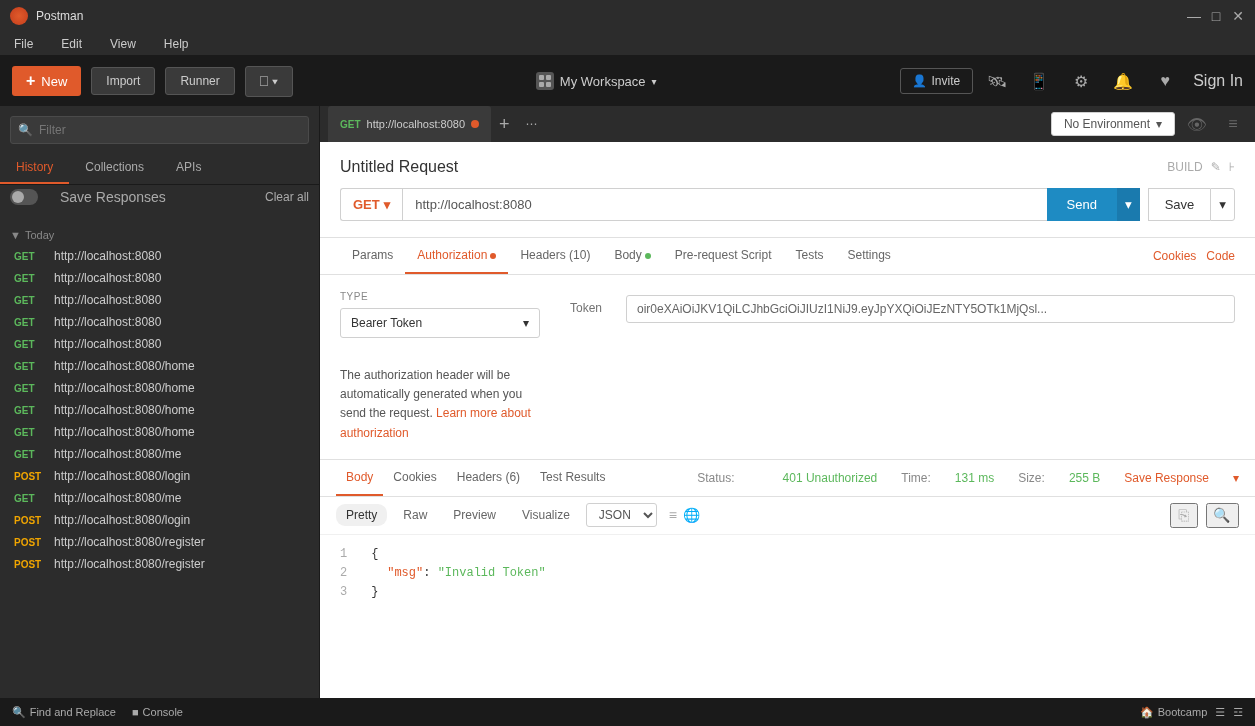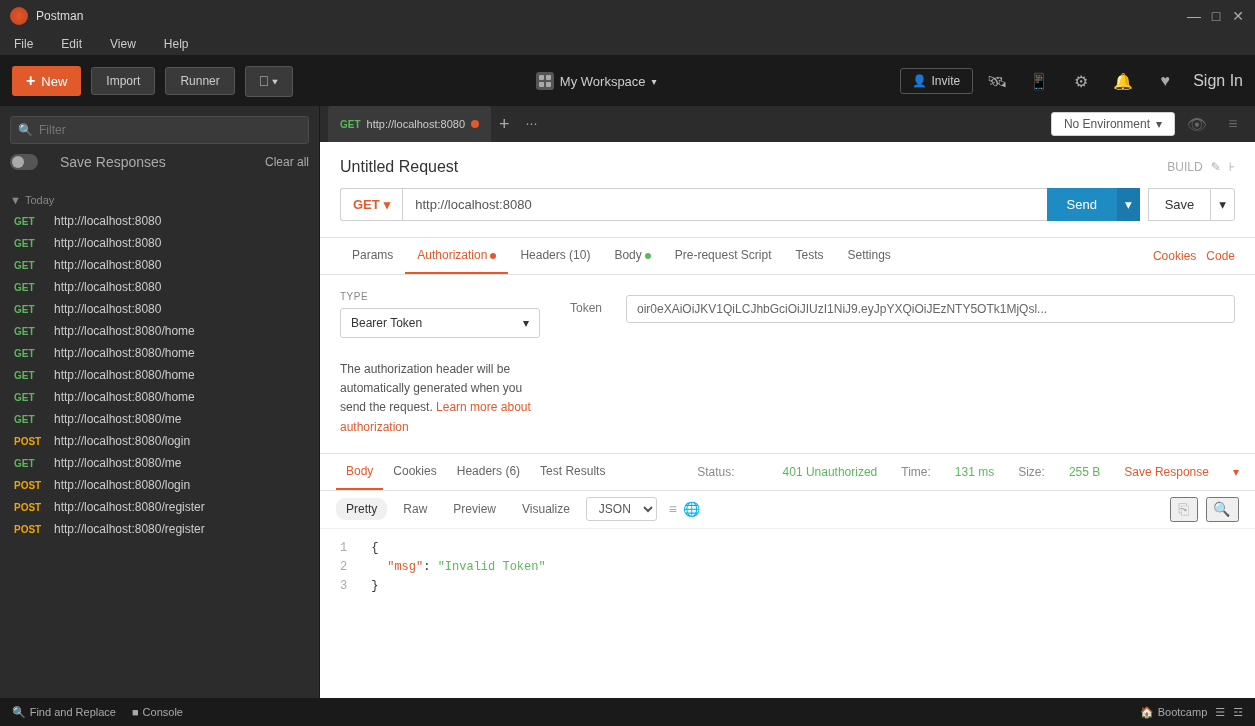--- a/index.html
+++ b/index.html
@@ -91,21 +91,21 @@
     .req-tab-dot-green { display: inline-block; width: 6px; height: 6px; background: #5cb85c; border-radius: 50%; margin-left: 3px; vertical-align: middle; }
     .req-tabs-right { margin-left: auto; display: flex; gap: 10px; }
     .cookies-link { color: #e05a2b; font-size: 12px; cursor: pointer; }
     .code-link { color: #e05a2b; font-size: 12px; cursor: pointer; }
     
     
     .auth-panel { background: white; padding: 16px 20px; border-bottom: 1px solid #e0e0e0; display: flex; gap: 30px; }
     .auth-left { width: 200px; }
     .type-label { font-size: 10px; color: #888; text-transform: uppercase; margin-bottom: 6px; letter-spacing: 0.5px; }
     .bearer-select { width: 100%; background: white; border: 1px solid #d0d0d0; padding: 7px 10px; border-radius: 3px; font-size: 12px; color: #333; cursor: pointer; display: flex; align-items: center; justify-content: space-between; }
-    .auth-desc { font-size: 12px; color: #555; line-height: 1.6; margin-top: 22px; }
+    .auth-desc { font-size: 12px; color: #555; line-height: 1.6; margin-top: 28px; }
     .auth-link { color: #e05a2b; cursor: pointer; }
     .auth-right { flex: 1; display: flex; align-items: flex-start; gap: 16px; padding-top: 4px; }
     .token-label { font-size: 12px; color: #737373; min-width: 40px; margin-top: 6px; }
     .token-input { flex: 1; border: 1px solid #d0d0d0; padding: 6px 10px; border-radius: 3px; font-size: 12px; color: #666; background: white; }
     
     
     .response-area { flex: 1; background: white; display: flex; flex-direction: column; }
     .response-tabs-bar { display: flex; align-items: center; border-bottom: 1px solid #e0e0e0; padding: 0 16px; background: white; }
     .res-tab { padding: 10px 10px; font-size: 12px; color: #666; cursor: pointer; border-bottom: 2px solid transparent; }
     .res-tab.active { color: #e05a2b; border-bottom-color: #e05a2b; }
@@ -195,20 +195,25 @@
 
 <div class="main">
 
   <div class="sidebar">
     <div class="sidebar-search">
       <div class="search-wrap">
         <span class="search-icon">🔍</span>
         <input type="text" style="width: 100%; background: rgb(58, 58, 58); border: 1px solid rgb(74, 74, 74); color: rgb(204, 204, 204); padding: 6px 10px 6px 28px; border-radius: 3px; font-size: 12px; outline: none;" placeholder="Filter">
       </div>
     </div>
+    <div class="sidebar-tabs">
+      <div class="sidebar-tab active">History</div>
+      <div class="sidebar-tab">Collections</div>
+      <div class="sidebar-tab">APIs</div>
+    </div>
     <div class="sidebar-actions">
       <div class="save-responses">
         <div class="toggle"></div>
         <span>Save Responses</span>
       </div>
       <span class="clear-all">Clear all</span>
     </div>
     <div class="sidebar-content">
       <div class="history-group">
         <div class="history-date">

